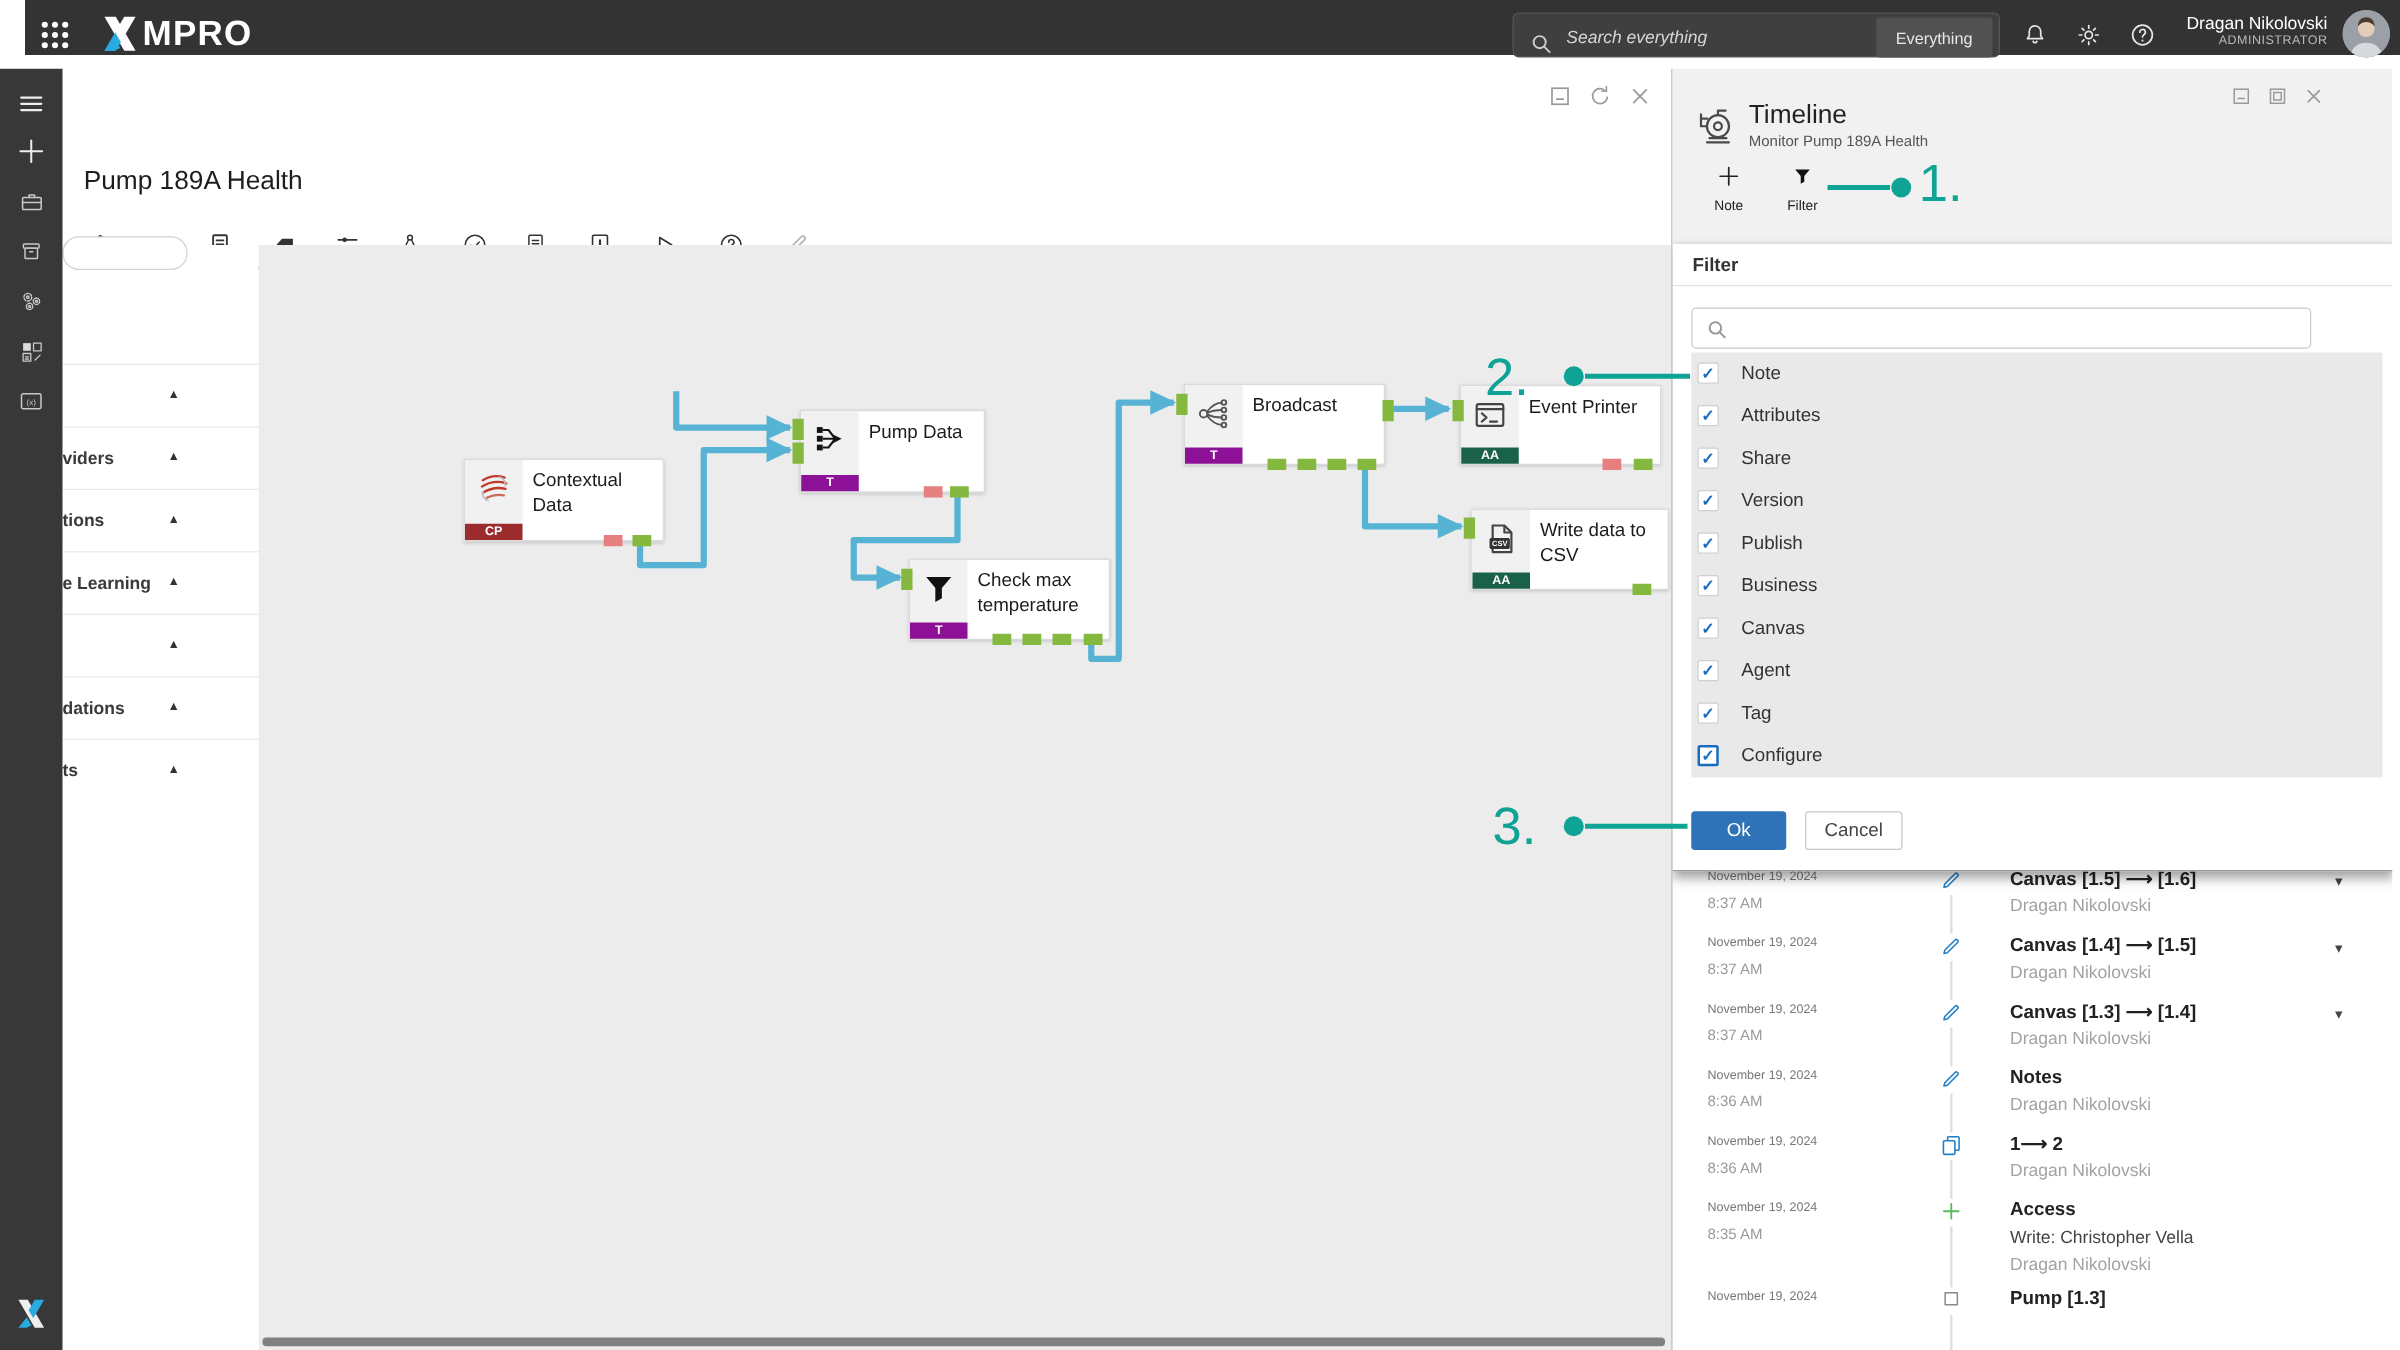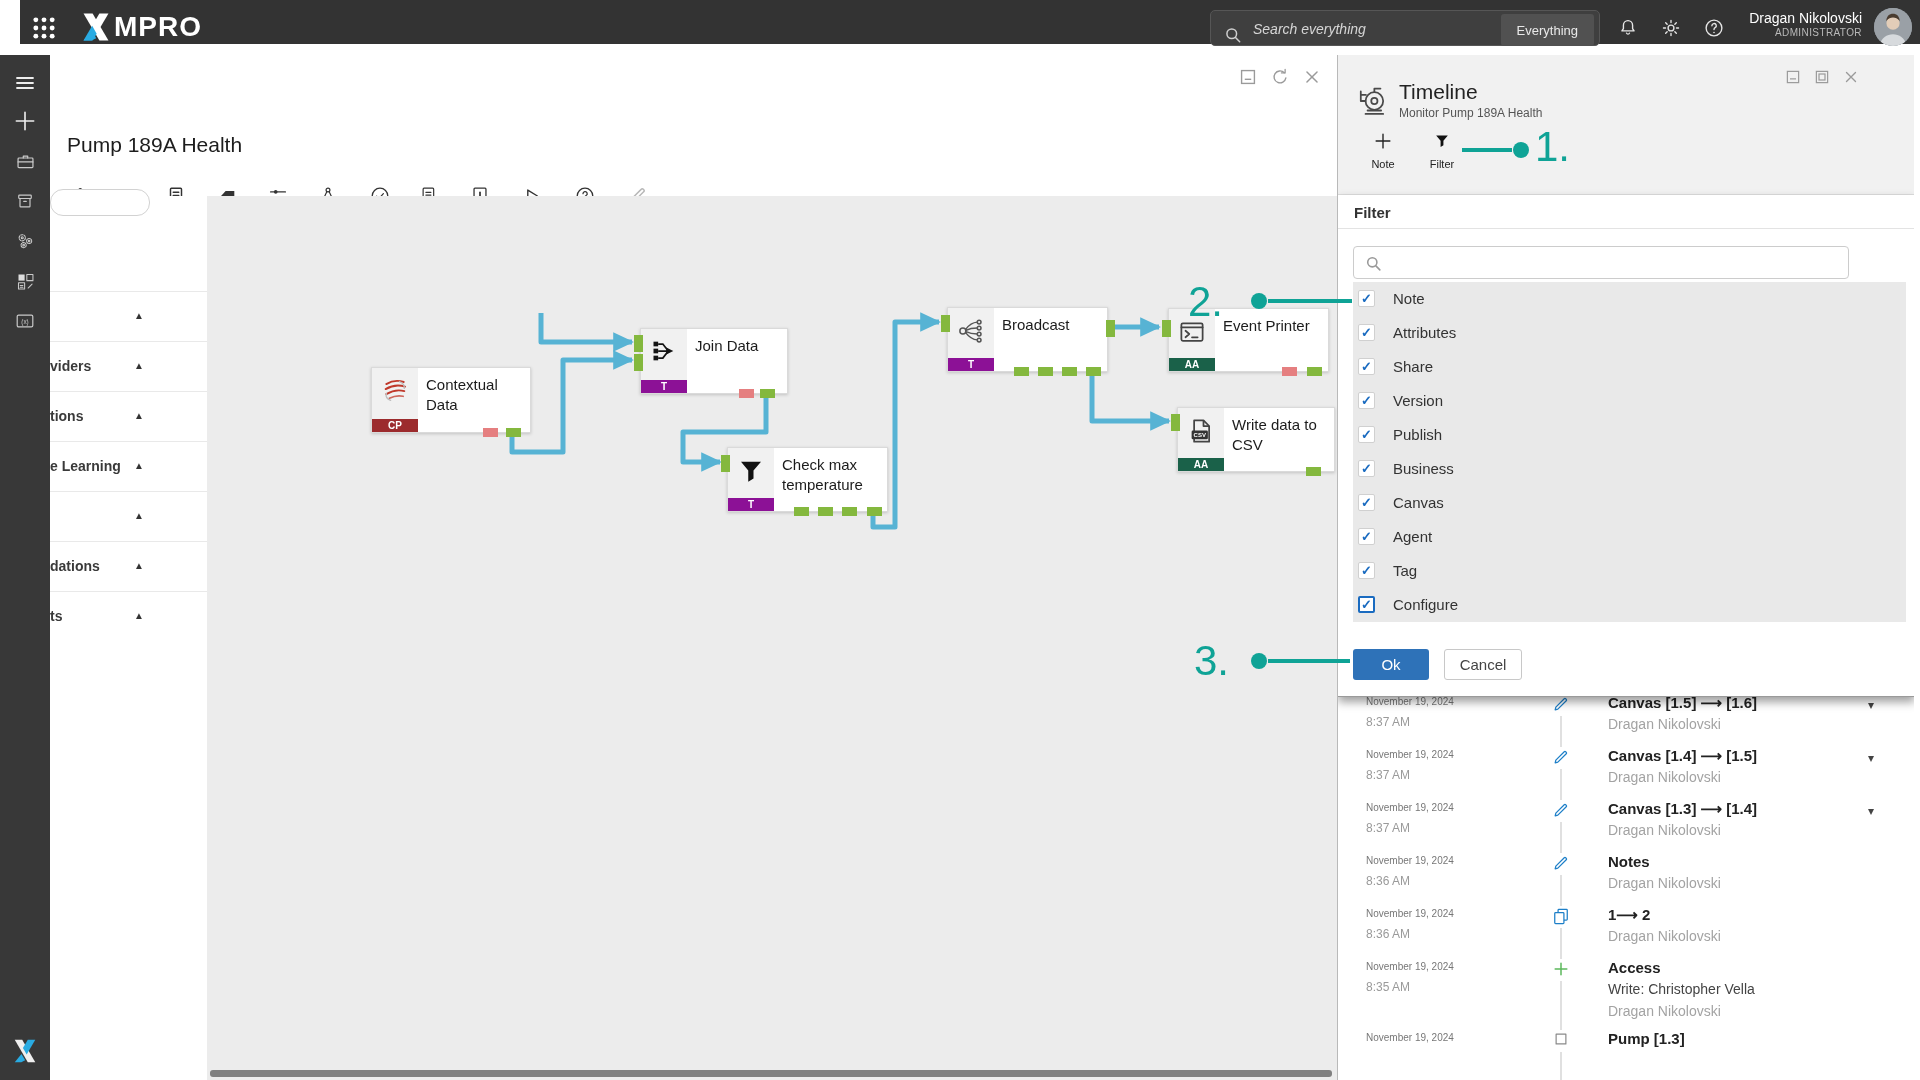--- a/index.html
+++ b/index.html
@@ -426,21 +426,21 @@
                 <rect x="3" y="10" width="4" height="4"></rect>
                 <rect x="3" y="16" width="4" height="4"></rect>
                 <path d="M14 9l6 3-6 3z"></path>
               </g>
               <g stroke="#141414" stroke-width="1.5" fill="none">
                 <path d="M7 6h4l4 5.2M7 18h4l4-5.2M7 12h8"></path>
               </g>
             </svg>
           </div>
           <div class="strip" style="background:#8c1196">T</div>
-          <div class="nlabel">Join Data</div>
+          <div class="nlabel">Pump Data</div>
           <div class="port" style="background: rgb(132, 184, 62); width: 9px; height: 17px; left: -7px; top: 6px;"></div>
           <div class="port" style="background: rgb(132, 184, 62); width: 9px; height: 17px; left: -7px; top: 25px;"></div>
           <div class="port" style="background: rgb(229, 127, 128); width: 15px; height: 9px; left: 98px; top: 60px;"></div>
           <div class="port" style="background: rgb(132, 184, 62); width: 15px; height: 9px; left: 119px; top: 60px;"></div>
         </div>
         <div class="node" style="left: 520px; top: 251px; width: 161px; height: 65px;">
           <div class="icon-cell" style="height:50px">
             <svg viewBox="0 0 24 24" width="30" height="30">
               <path d="M4 4.5h16l-6 7v6.5l-4.2 2.5v-9z" fill="#111"></path>
             </svg>

